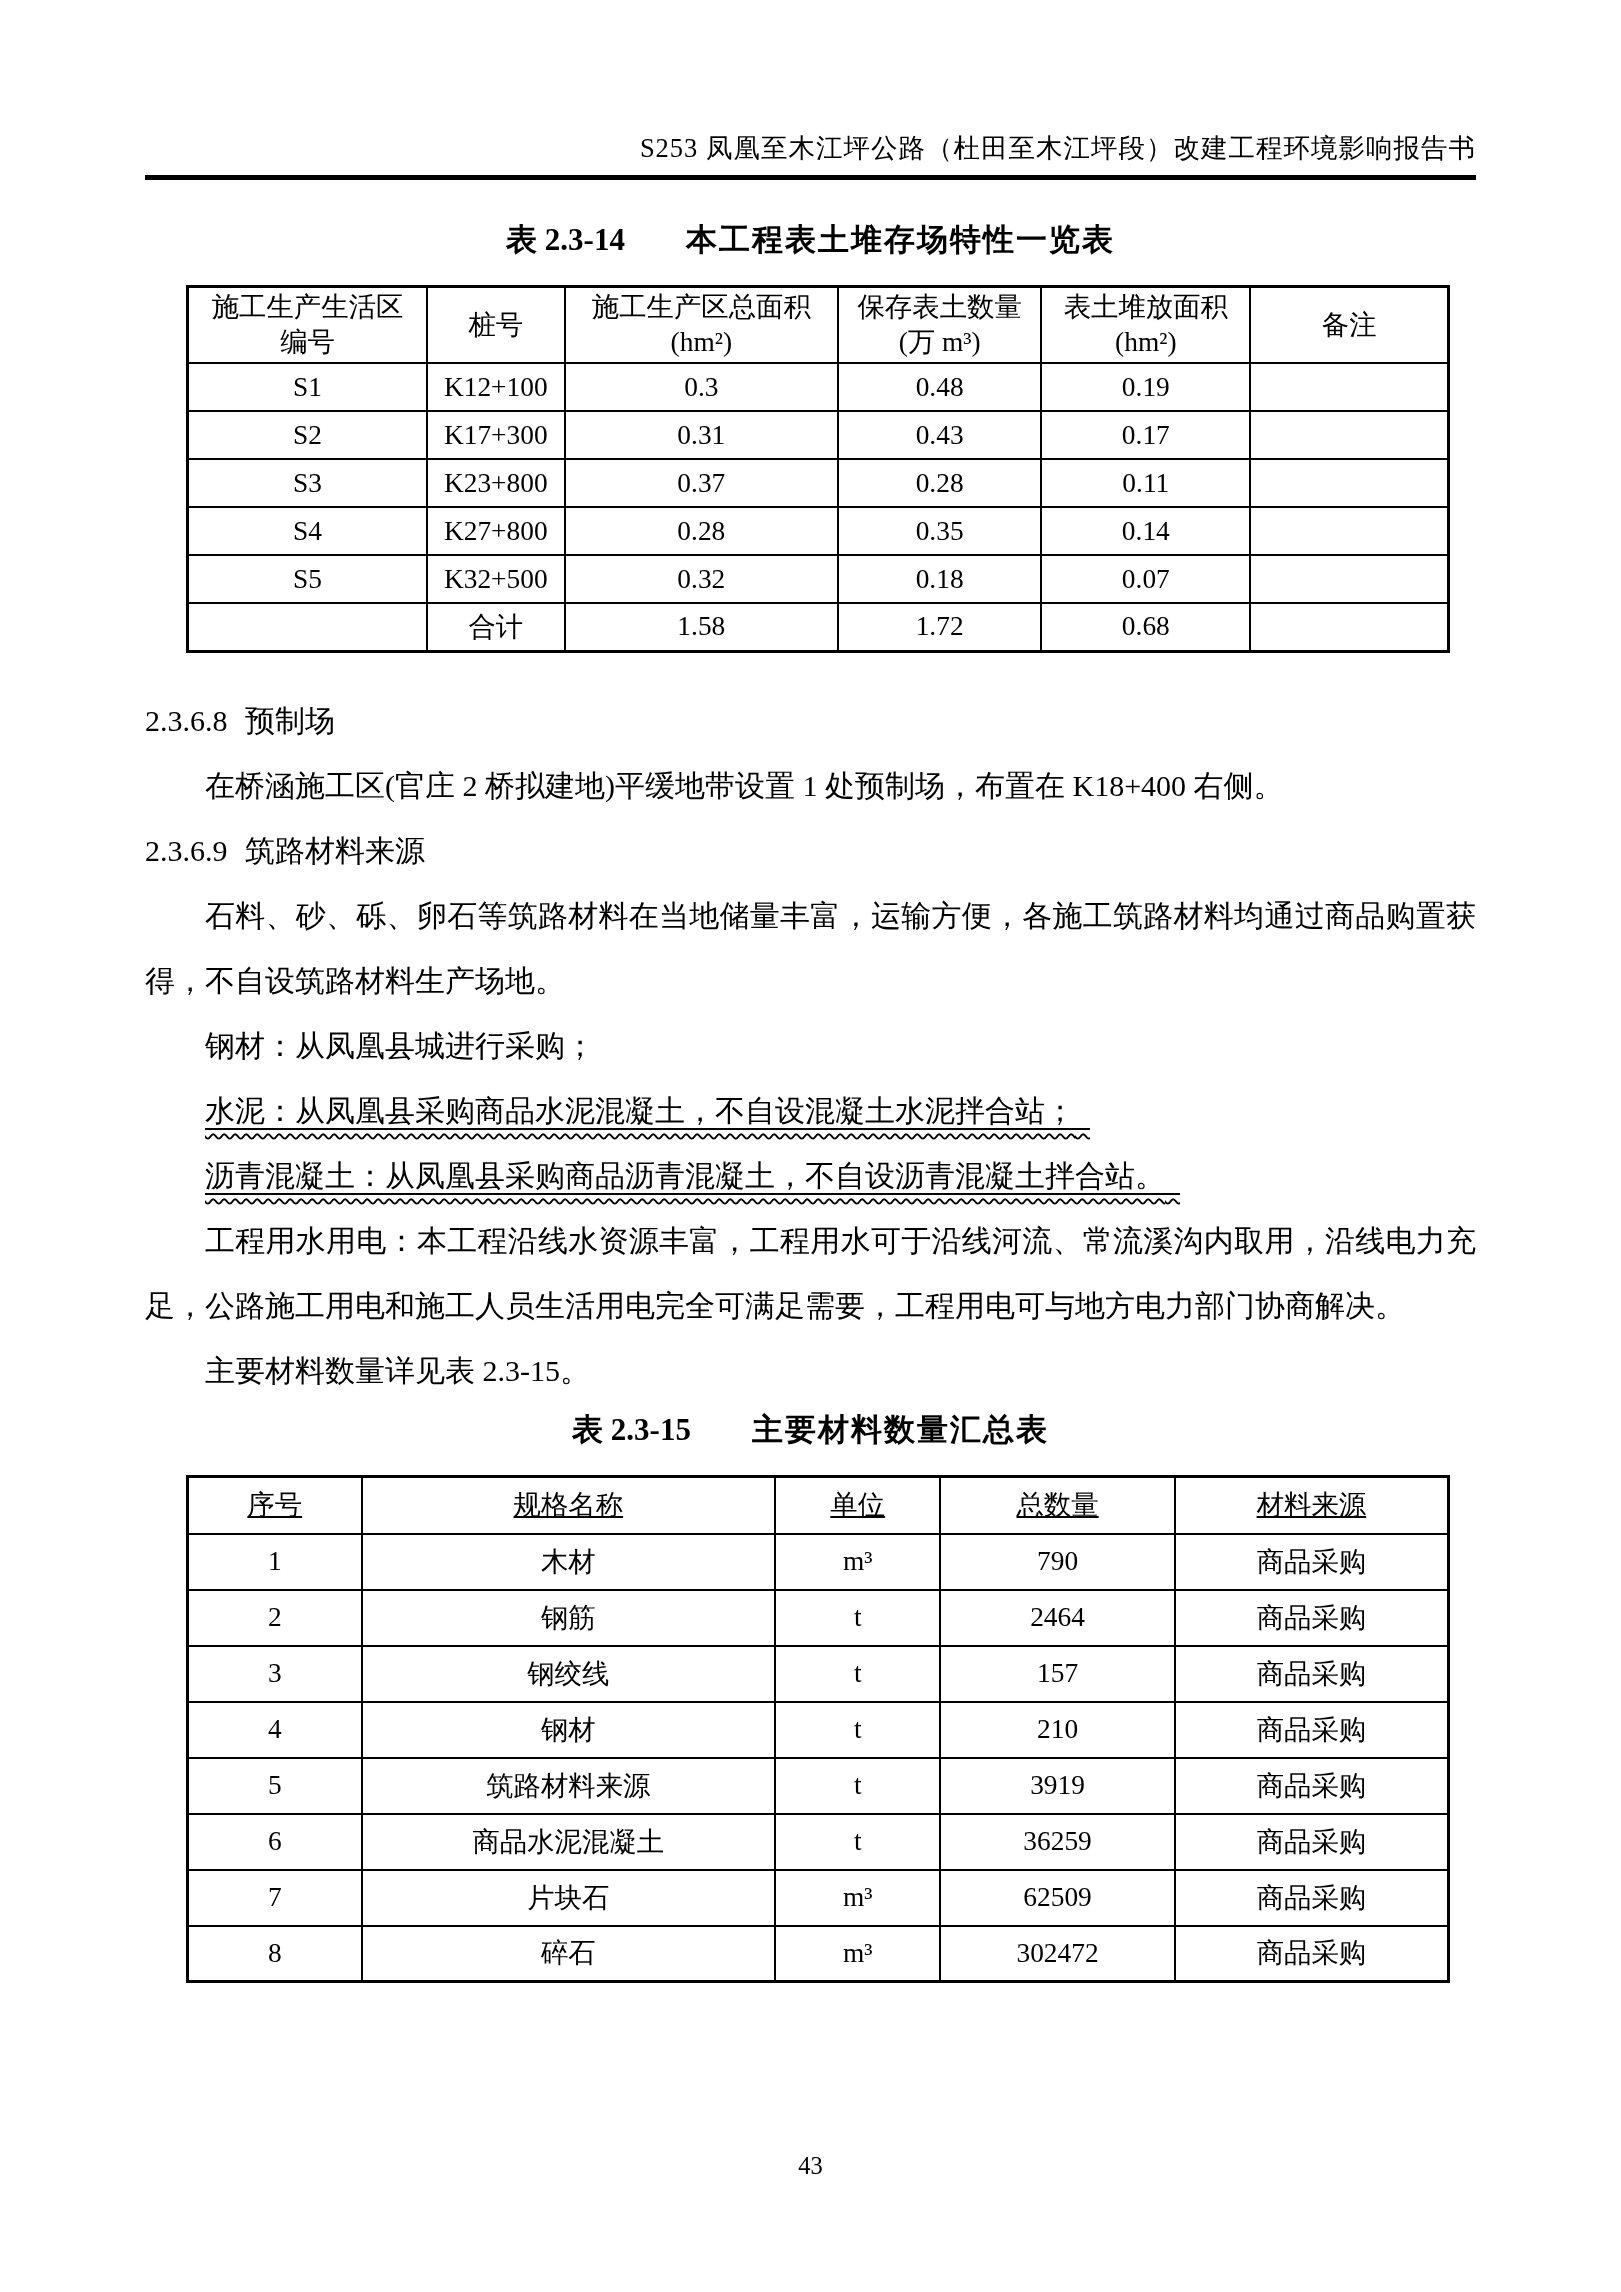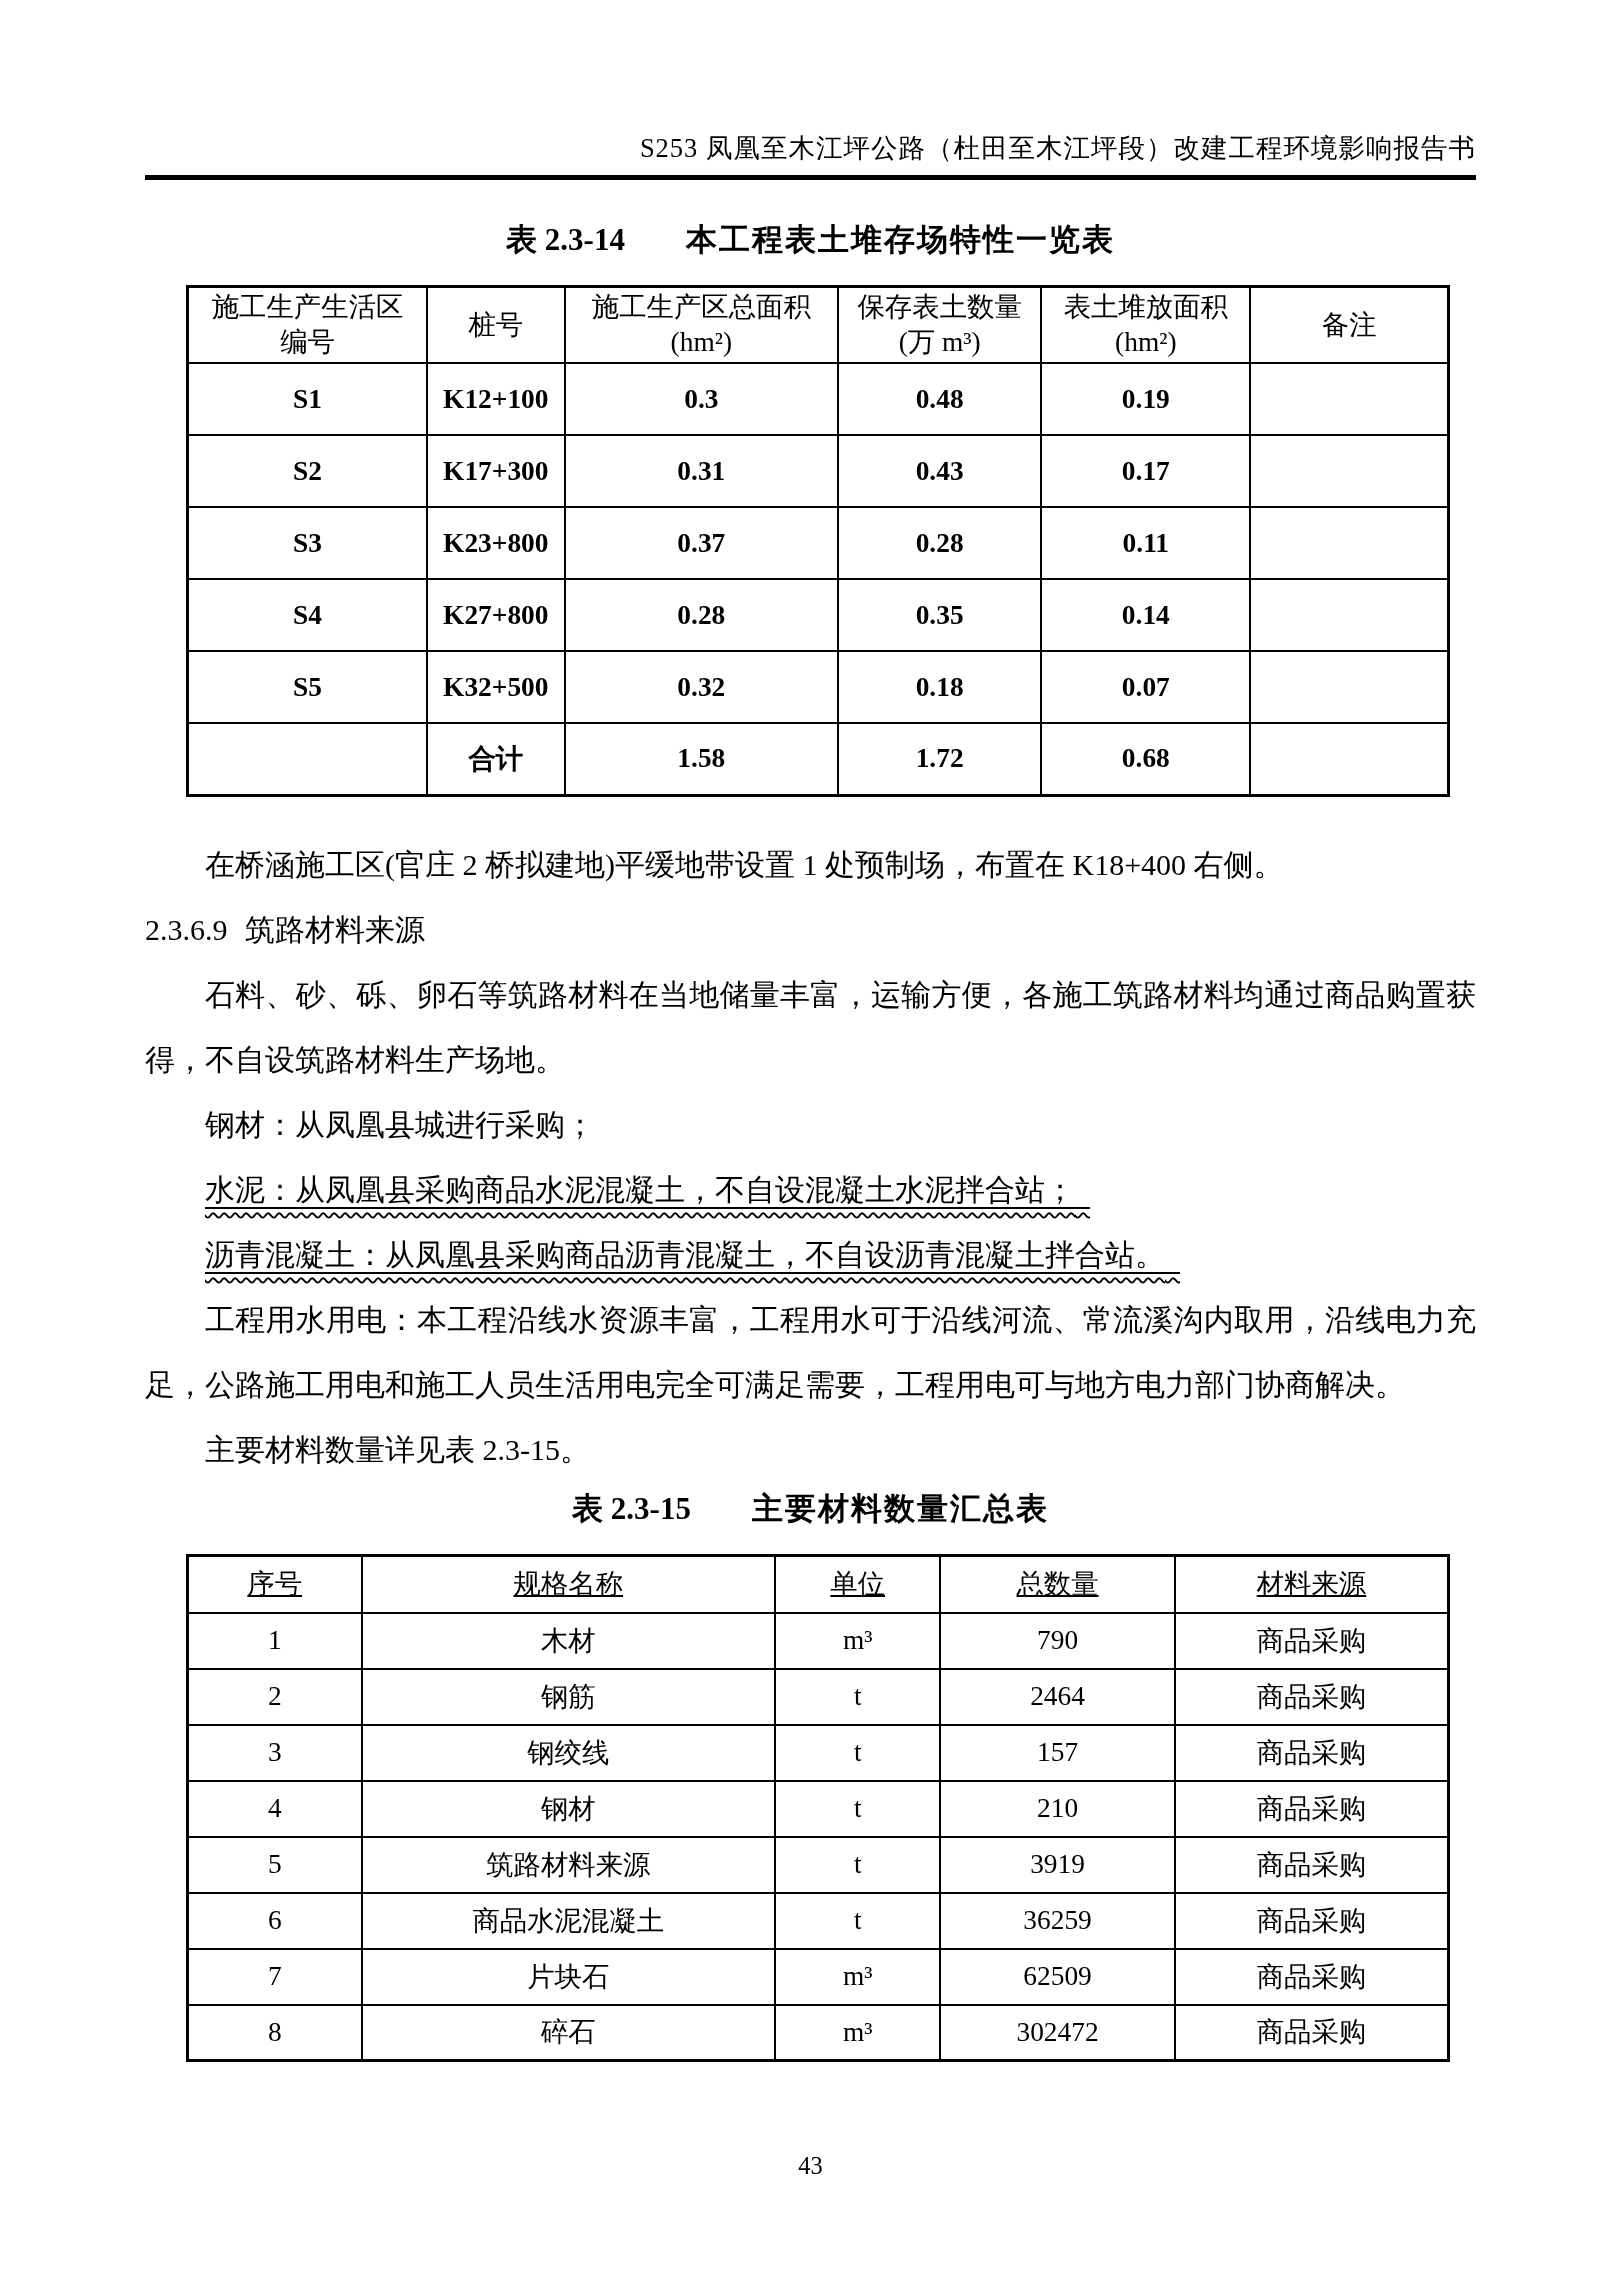--- a/index.html
+++ b/index.html
@@ -34,21 +34,21 @@
     width: 1264px; margin-left: 41px; margin-top: 23.5px;
     border: 3.9px solid #000;
   }
   .data-table th, .data-table td {
     border: 2.9px solid #000;
     border-left-width: 2px; border-right-width: 2px;
     text-align: center; vertical-align: middle;
     font-size: 27.4px; font-weight: normal; padding: 2px 3.9px;
   }
   .data-table th { white-space: pre-line; line-height: 35px; height: 76px; }
-  .table1 td { height: 72px; font-weight: bold; }
+  .table1 td { height: 48px; }
   .table2 th { height: 57px; text-decoration: underline; }
   .table2 td { height: 56px; }
 
   
   .body-text { margin-top: 35px; }
   .para, .heading {
     margin: 0; font-size: 30px; line-height: 65px;
     text-align: justify;
   }
   .heading { text-align: left; }
@@ -159,20 +159,21 @@
           <td>合计</td>
           <td>1.58</td>
           <td>1.72</td>
           <td>0.68</td>
           <td></td>
         </tr>
       </tbody>
   </table>
 
   <div class="body-text">
+    <p class="heading"><span class="sec-num">2.3.6.8</span><span>预制场</span></p>
     <p class="para indent no-justify">在桥涵施工区(官庄 2 桥拟建地)平缓地带设置 1 处预制场，布置在 K18+400 右侧。</p>
     <p class="heading"><span class="sec-num">2.3.6.9</span><span>筑路材料来源</span></p>
     <p class="para indent">石料、砂、砾、卵石等筑路材料在当地储量丰富，运输方便，各施工筑路材料均通过商品购置获得，不自设筑路材料生产场地。</p>
     <p class="para indent no-justify">钢材：从凤凰县城进行采购；</p>
     <p class="para indent no-justify"><span class="u-wavy"><span class="u-solid">水泥：从凤凰县采购商品水泥混凝土，不自设混凝土水泥拌合站；</span></span></p>
     <p class="para indent no-justify"><span class="u-wavy"><span class="u-solid">沥青混凝土：从凤凰县采购商品沥青混凝土，不自设沥青混凝土拌合站。</span></span></p>
     <p class="para indent">工程用水用电：本工程沿线水资源丰富，工程用水可于沿线河流、常流溪沟内取用，沿线电力充足，公路施工用电和施工人员生活用电完全可满足需要，工程用电可与地方电力部门协商解决。</p>
     <p class="para indent no-justify">主要材料数量详见表 2.3-15。</p>
   </div>
 

